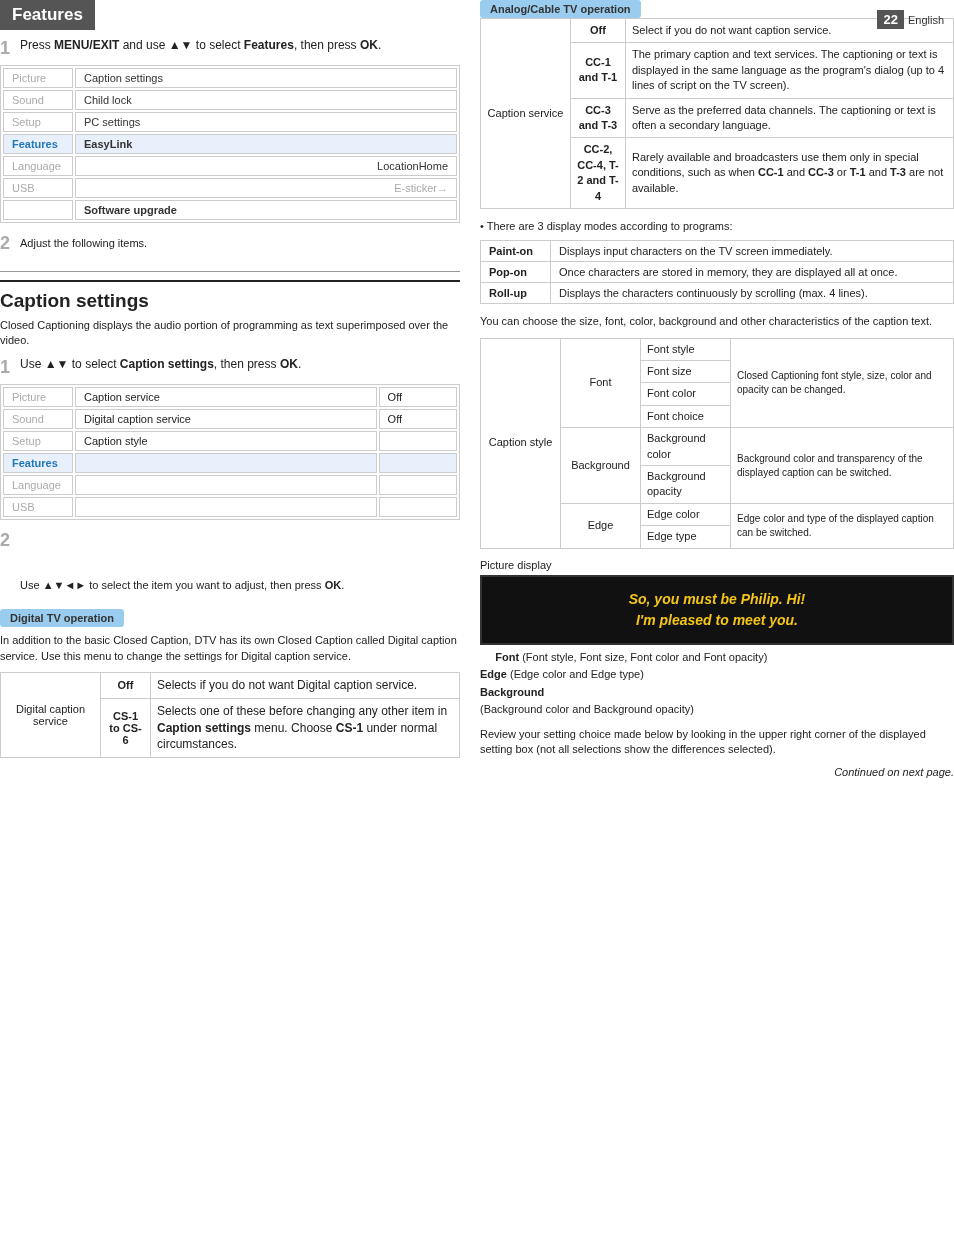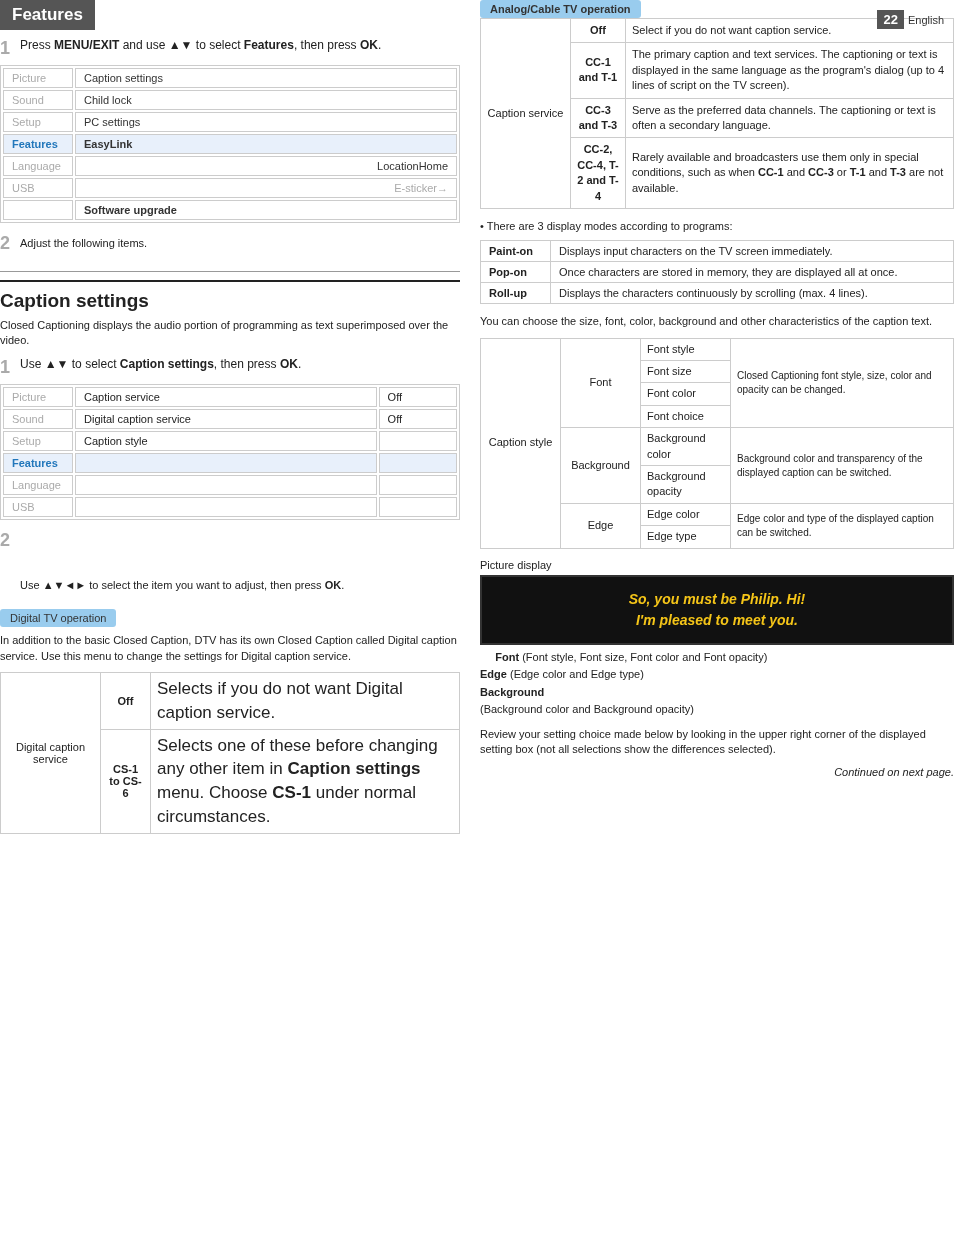--- a/index.html
+++ b/index.html
@@ -149,21 +149,21 @@
       margin-bottom: 10px;
       line-height: 1.4;
       margin-top: 48px;
     }
 
     
     .op-bar {
       background: #99ccee;
       color: #333;
       font-size: 11px;
-      font-weight: normal;
+      font-weight: bold;
       padding: 3px 10px;
       border-radius: 3px;
       display: inline-block;
       margin-bottom: 6px;
     }
 
     .digital-desc {
       font-size: 11px;
       line-height: 1.4;
       margin-bottom: 8px;
@@ -190,21 +190,21 @@
       width: 50px;
       text-align: center;
       font-weight: bold;
     }
     .dcs-opt-cs {
       width: 50px;
       text-align: center;
       font-weight: bold;
     }
     .dcs-desc {
-      font-size: 17px;
+      font-size: 12px;
       line-height: 1.4;
     }
 
     
     
     .analog-bar {
       background: #99ccee;
       color: #333;
       font-size: 11px;
       font-weight: bold;

